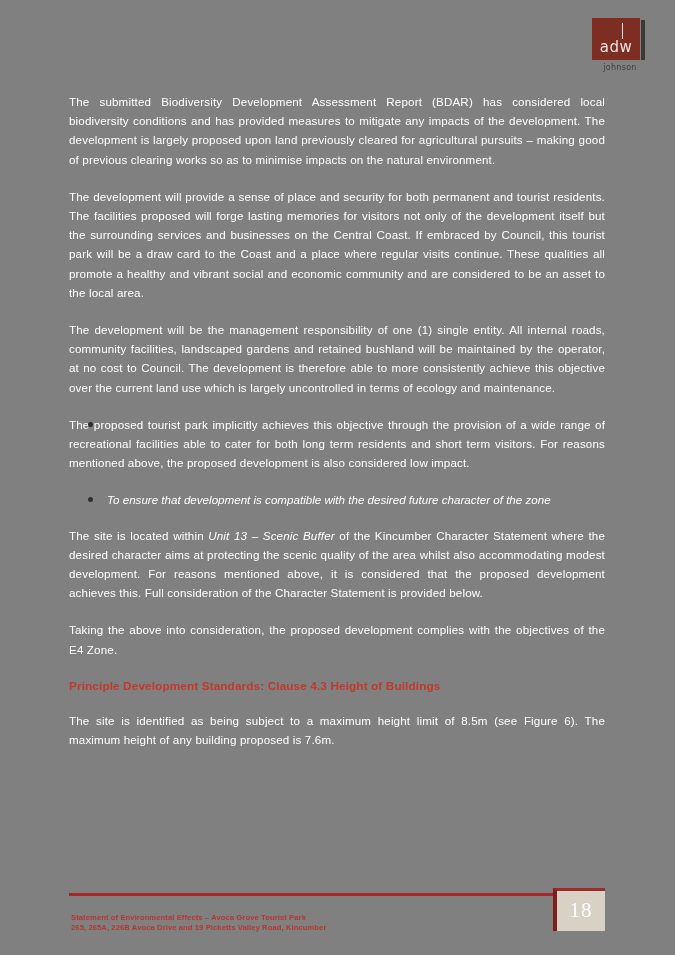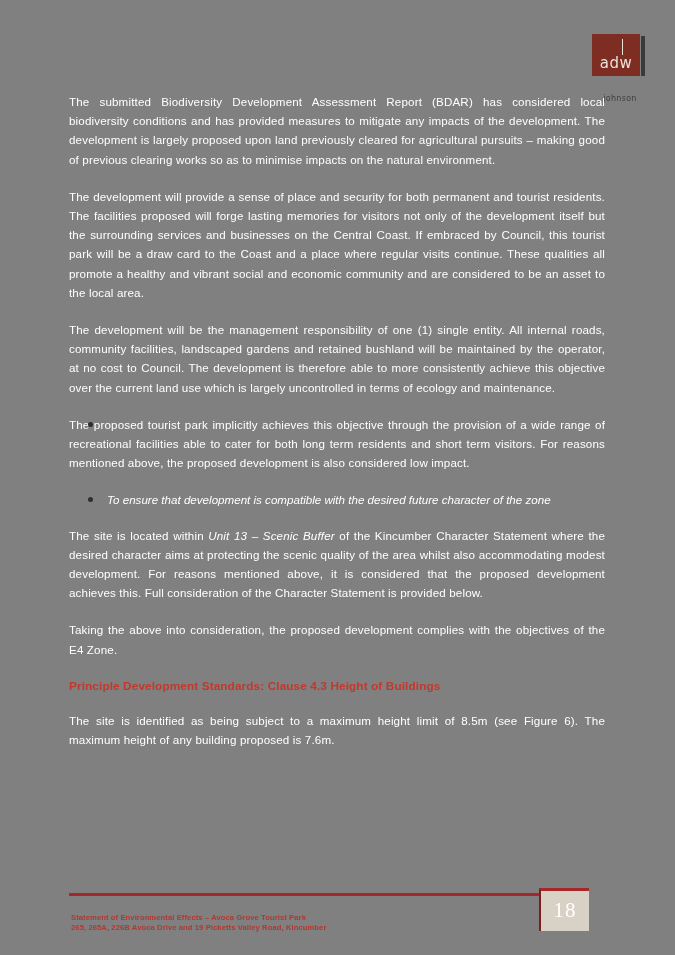--- a/index.html
+++ b/index.html
@@ -29,21 +29,21 @@
     position: absolute;
     right: 22px;
     top: 18px;
     width: 66px;
     text-align: center;
   }
   .logo-mark {
     position: relative;
     width: 56px;
     height: 44px;
-    margin: 16px auto;
+    margin: 0 auto;
   }
   .logo-square {
     position: absolute;
     left: 0; top: 0;
     width: 48px;
     height: 42px;
     background: #7e2d22;
   }
   .logo-bar {
     position: absolute;
@@ -156,26 +156,26 @@
     font-size: 7.6px;
     line-height: 10.2px;
     color: #b3372f;
     font-weight: bold;
     letter-spacing: 0.1px;
   }
   .footer-text div { white-space: nowrap; }
 
   .pagenum-box {
     position: absolute;
-    right: 16px;
+    right: 0;
     top: -5px;
     width: 48px;
     height: 40px;
     background: #d8d2c6;
-    border-left: 2px solid #7f1d1d;
+    border-left: 4px solid #7f1d1d;
     border-top: 3px solid #a4282a;
   }
   .pagenum {
     position: absolute;
     left: 0; right: 0;
     top: 7px;
     text-align: center;
     font-size: 21px;
     color: #ffffff;
     font-family: "Liberation Serif", serif;

